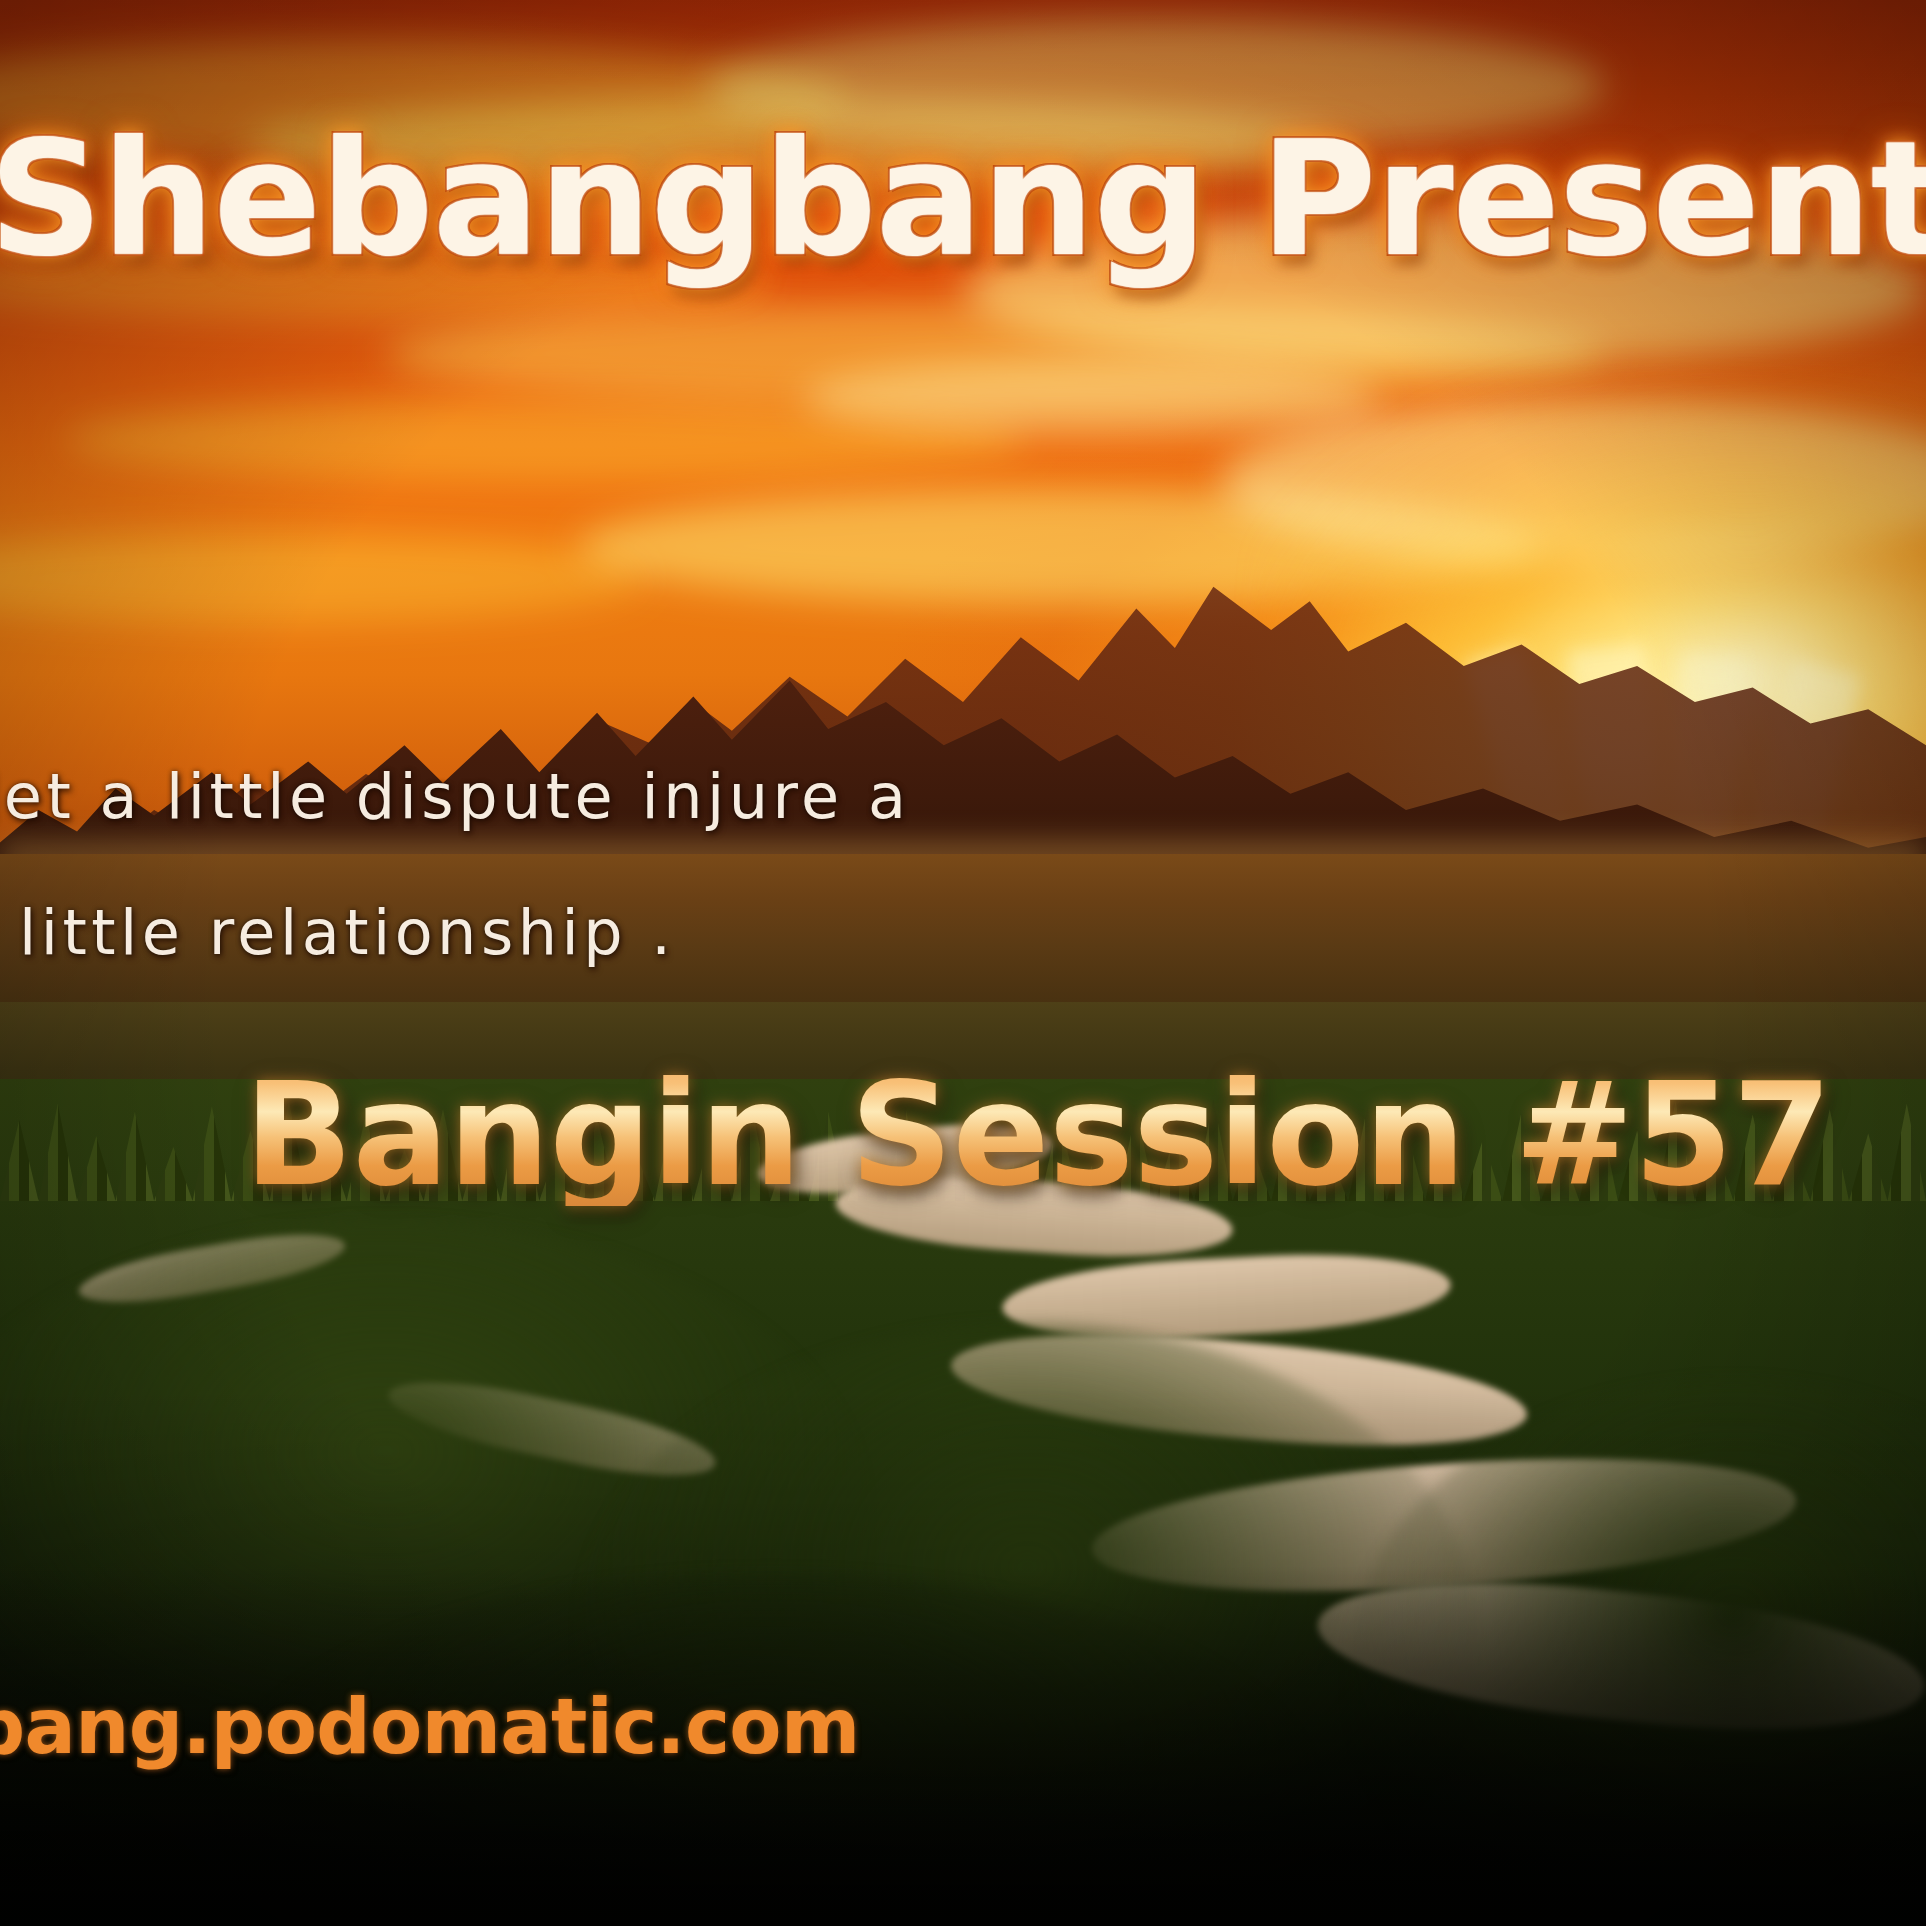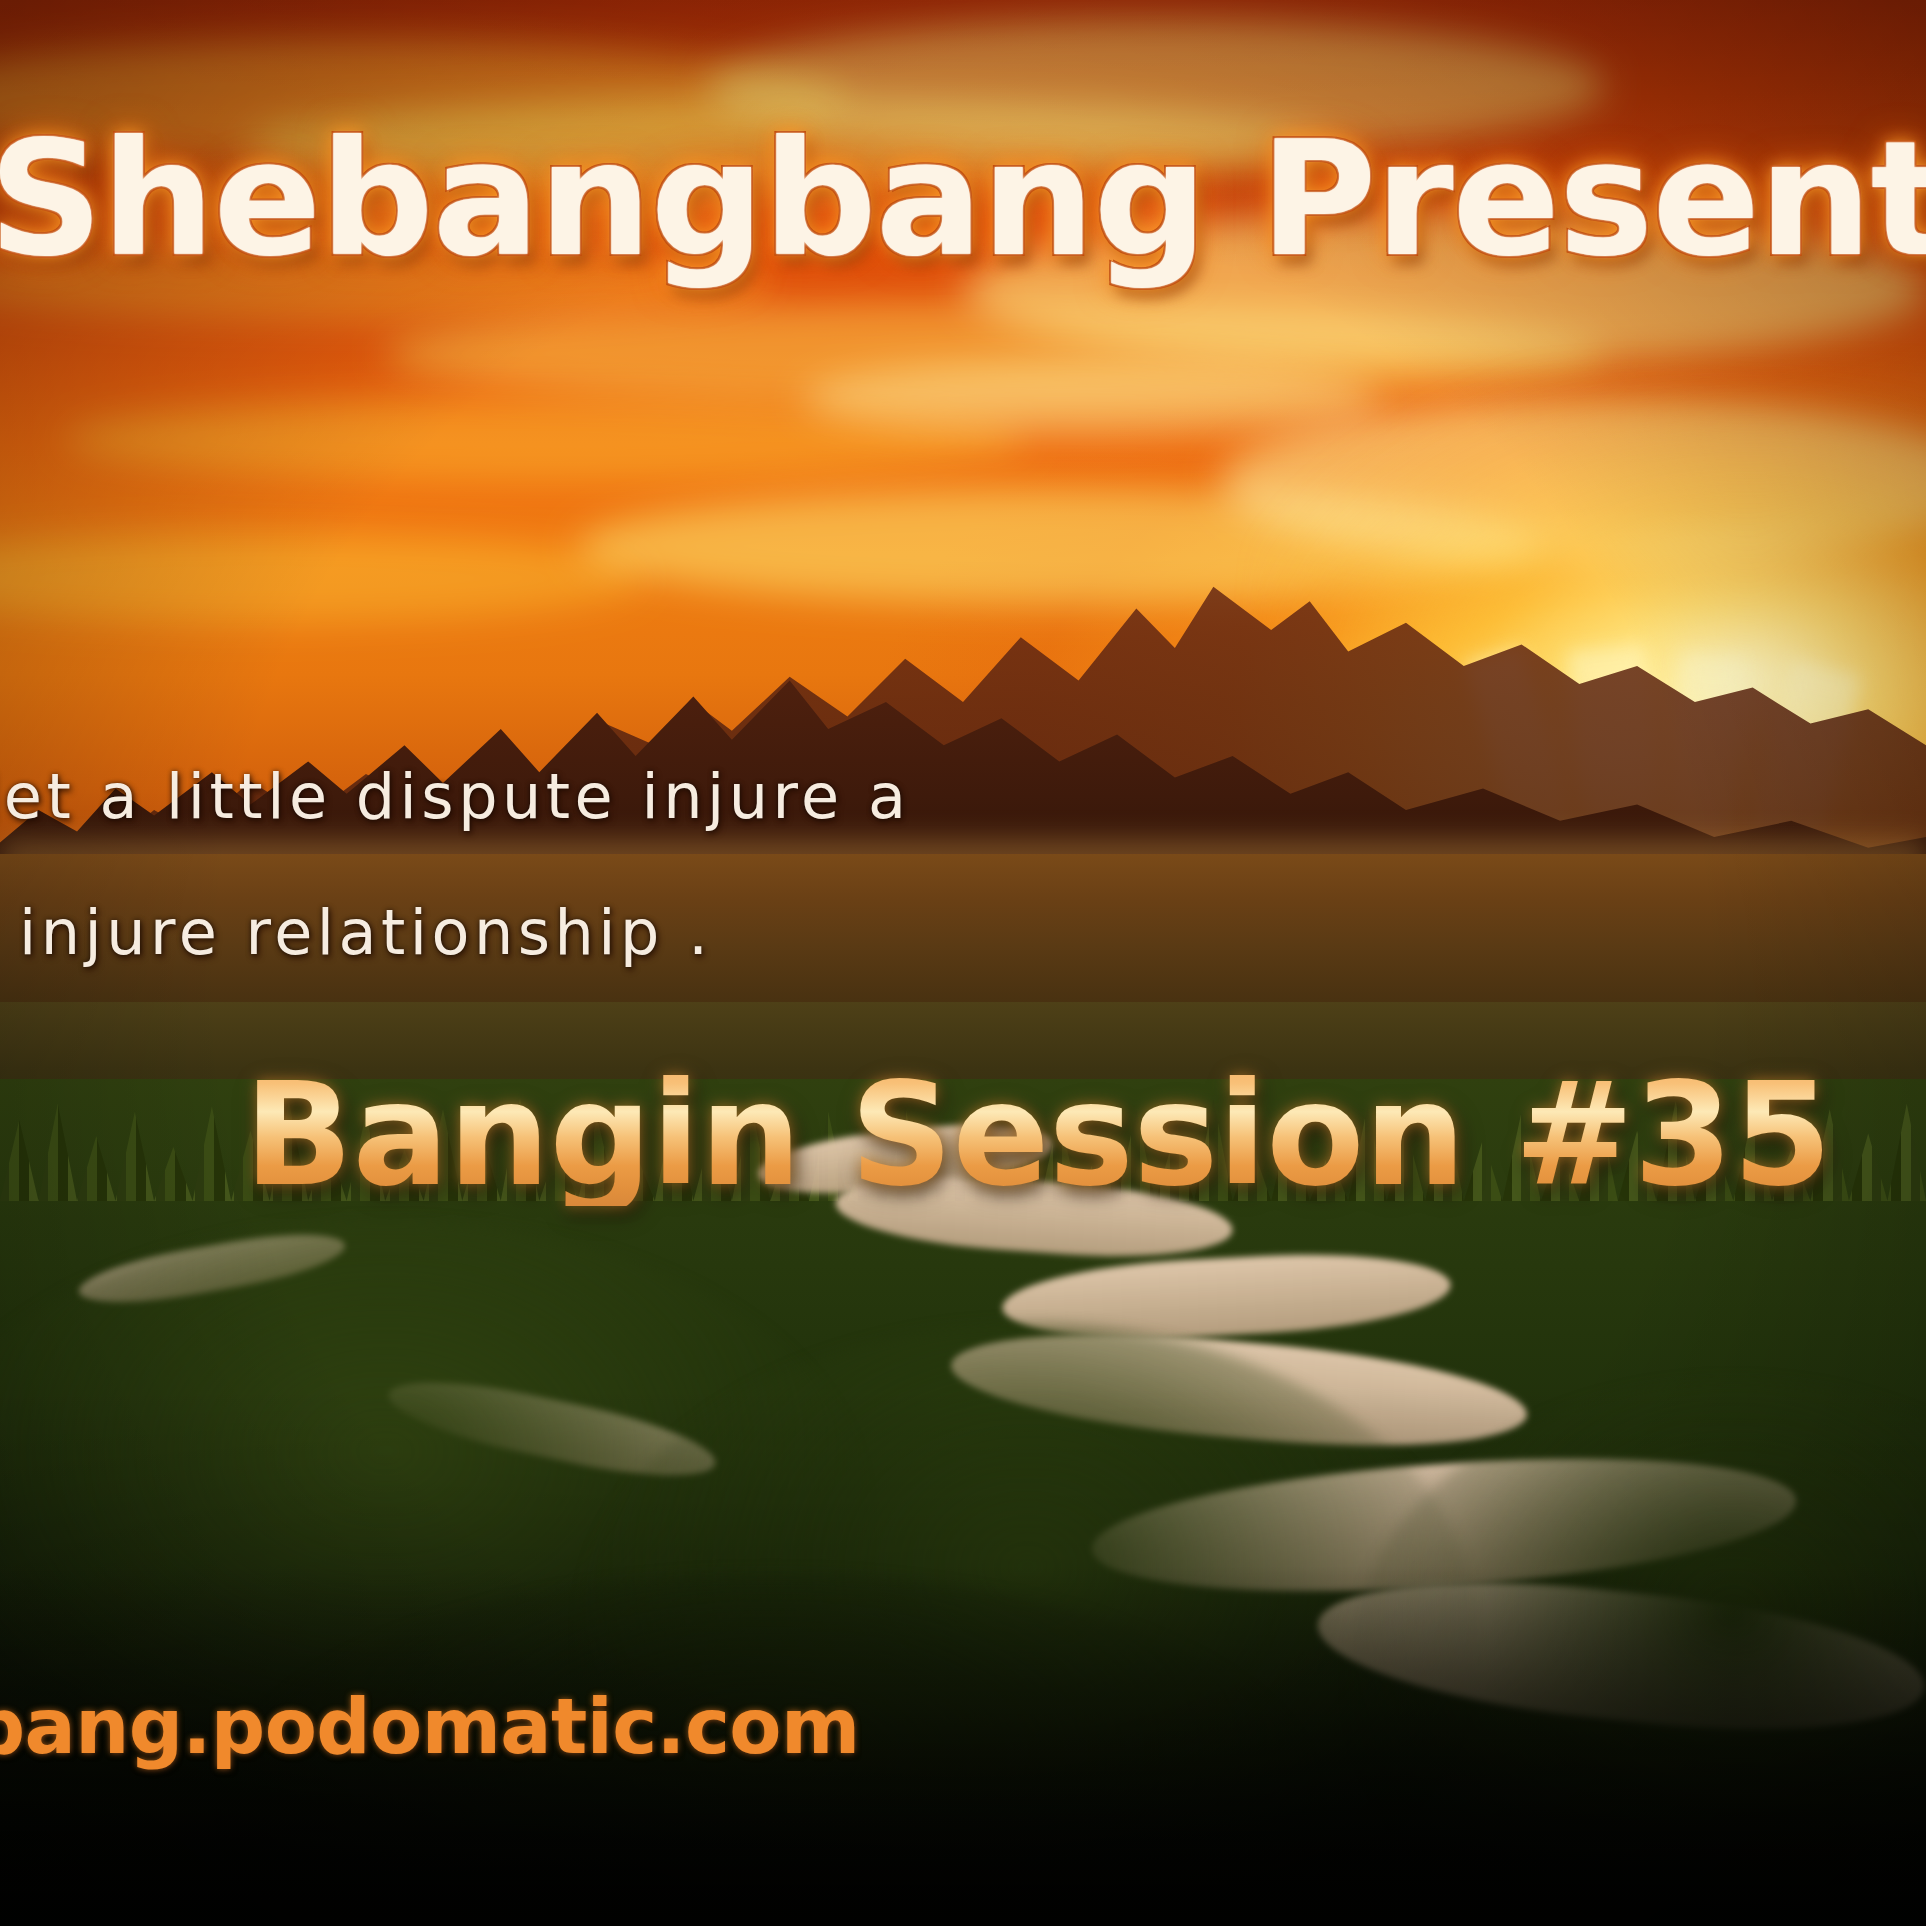--- a/index.html
+++ b/index.html
@@ -237,18 +237,18 @@
   <div class="canopy" style="left:-96px;top:1220px;width:963px;height:578px;background:radial-gradient(ellipse at 50% 40%,#2f4110,#16220709 72%);"></div>
   <div class="canopy" style="left:578px;top:1323px;width:899px;height:610px;background:radial-gradient(ellipse at 50% 40%,#2a3c0e,#12200609 72%);"></div>
   <div class="canopy" style="left:1348px;top:1380px;width:770px;height:578px;background:radial-gradient(ellipse at 50% 40%,#26370c,#0f1b0509 72%);"></div>
   <div class="canopy" style="left:225px;top:1573px;width:1091px;height:449px;background:radial-gradient(ellipse at 50% 40%,#1d2c0a,#0a110309 74%);"></div>
 
   <div class="darkbottom"></div>
   <div class="vignette"></div>
 
   <div class="title">Shebangbang Presents...</div>
   <div class="quote q1">t let a little dispute injure a</div>
-  <div class="quote q2">injure relationship .</div>
-  <div class="session">Bangin Session #35</div>
+  <div class="quote q2">little relationship .</div>
+  <div class="session">Bangin Session #57</div>
   <div class="url">gbang.podomatic.com</div>
 
 </div>
 
 
 </body></html>

